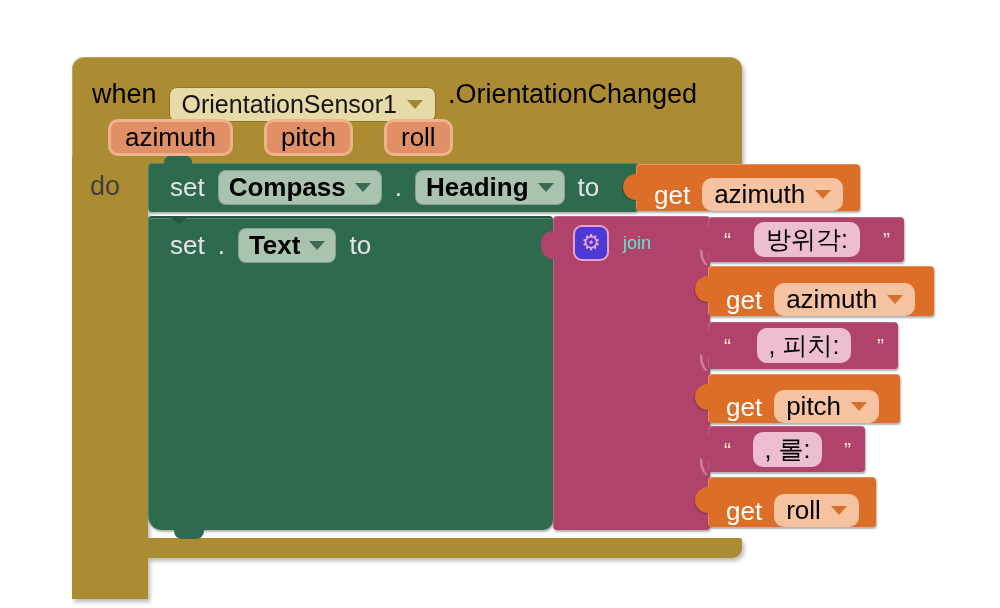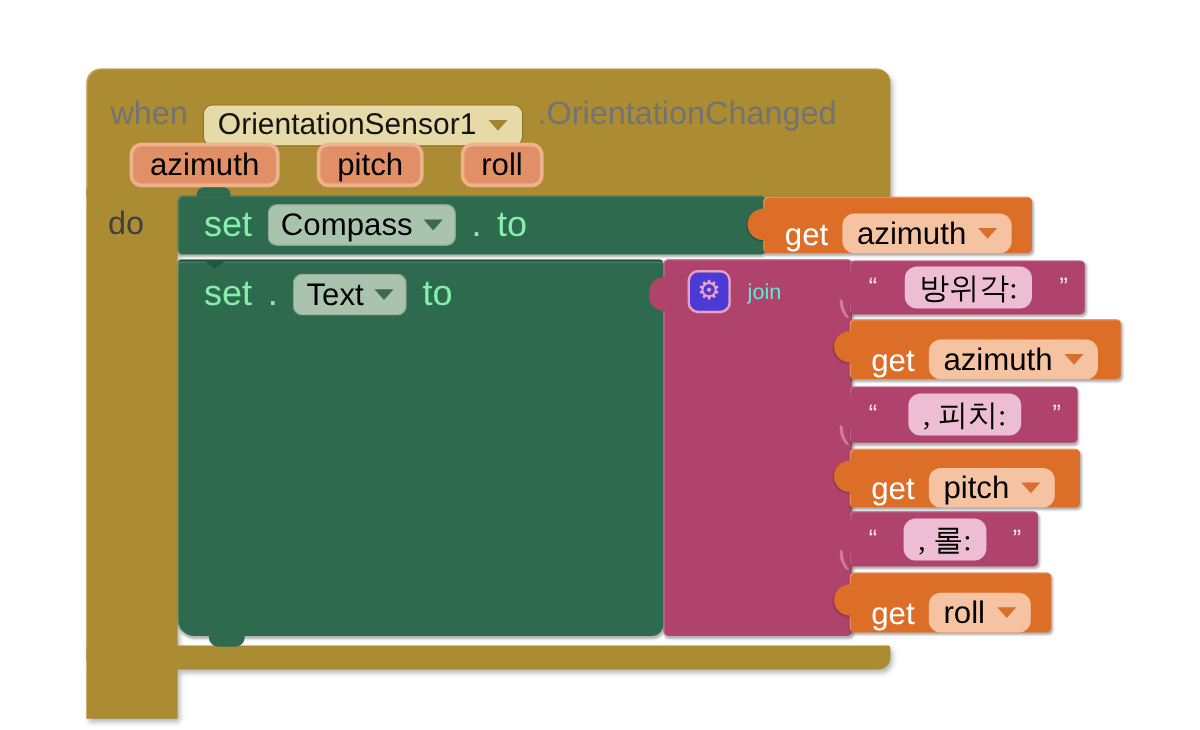--- a/index.html
+++ b/index.html
@@ -12,21 +12,21 @@
   
   .when-shape { position:absolute; left:72px; top:57px; width:672px; height:501px;
     filter:drop-shadow(2px 3px 2px rgba(0,0,0,0.28)); }
   .olive { position:absolute; background:#AC8C33; }
   .olive-header { left:0; top:0; width:670px; height:108px; border-radius:12px 12px 2px 2px;
     box-shadow:inset 1px 1px 0 rgba(255,255,255,0.22); }
   .olive-col { left:0; top:100px; width:76px; height:442px; }
   .olive-footer { left:0; top:481px; width:670px; height:20px; border-radius:2px 2px 10px 10px; }
 
   .when-row { position:absolute; left:20px; top:10px; display:flex; align-items:center; gap:12px; }
-  .kw { color:#737373; font-size:27px; white-space:nowrap; }
+  .kw { color:#000000; font-size:27px; white-space:nowrap; }
   .dd { display:flex; align-items:center; border-radius:8px; white-space:nowrap; cursor:default; }
   .dd-cream { background:#E7DAA9; border:1px solid #8F7426; padding:2px 12px; gap:10px;
     font-size:25px; color:#141414;margin-top:20px; }
   .arr { width:0; height:0; border-left:8px solid transparent; border-right:8px solid transparent;
     border-top:9px solid #A0872E; }
   .arr-green { border-top-color:#3A6B52; }
   .arr-orange { border-top-color:#D6702C; }
 
   .params-row { position:absolute; left:36px; top:62px; display:flex; gap:31px; }
   .param-chip { background:#E08F66; border:3px solid #EFB28C; border-radius:10px;
@@ -44,22 +44,22 @@
   #set-label { left:148px; top:216px; width:405px; height:314px; border-radius:4px 4px 10px 14px;
     border-top:2px solid rgba(0,0,0,0.18); }
   #set-label::after { content:""; position:absolute; bottom:-9px; left:26px; width:30px; height:10px;
     background:#2E6B4E; border-radius:0 0 8px 8px; }
   #set-label::before { content:""; position:absolute; top:-1px; left:22px; width:0; height:0;
     border-left:9px solid transparent; border-right:9px solid transparent;
     border-top:7px solid #24573F; }
   .set-row-content { display:flex; align-items:center; gap:13px; padding:5px 0 0 22px; height:44px; }
   .capsule-green { background:#A9C3AF; border:1px solid rgba(0,0,0,0.18); border-radius:8px;
     padding:1px 10px; display:flex; align-items:center; gap:9px; font-size:26px; color:#000;
-    white-space:nowrap; }
-  .wtxt { color:#86efac; font-size:30px; white-space:nowrap; }
+    white-space:nowrap;font-weight:bold; }
+  .wtxt { color:#e5e5e5; font-size:26px; white-space:nowrap; }
 
   
   .get-block { position:absolute; background:#DD6E27; border-radius:4px;
     box-shadow:1px 2px 2px rgba(0,0,0,0.3), inset 1px 1px 0 rgba(255,255,255,0.25);
     display:flex; align-items:flex-end; gap:12px; padding:0 14px 0 18px; box-sizing:border-box;
     color:#fff; font-size:26px; }
   .get-block::before { content:""; position:absolute; left:-13px; top:10px; width:15px; height:26px;
     background:#DD6E27; border-radius:13px 0 0 13px; box-shadow:-1px 1px 1px rgba(0,0,0,0.2); }
   .capsule-peach { background:#F5C3A1; border-radius:10px; padding:1px 12px;
     display:flex; align-items:center; gap:10px; color:#000; white-space:nowrap; }
@@ -81,21 +81,21 @@
   .join-socket { position:absolute; right:2px; color:#CE7E9C; font-size:30px; }
 
   .str-block { position:absolute; background:#B0436B; border-radius:4px;
     box-shadow:1px 2px 2px rgba(0,0,0,0.3), inset 1px 1px 0 rgba(255,255,255,0.18);
     display:flex; align-items:center; justify-content:space-between;
     padding:0 14px 0 16px; box-sizing:border-box; }
   .str-block::before { content:""; position:absolute; left:-12px; top:9px; width:14px; height:26px;
     background:#B0436B; border-radius:12px 0 0 12px; }
   .quote { color:#F3E9D2; font-size:21px; line-height:1; }
   .capsule-pink { background:#EDBDD3; border-radius:10px; padding:1px 12px; font-size:25px;
-    color:#000; white-space:nowrap;font-family:Liberation Serif, serif; }
+    color:#000; white-space:nowrap; }
   #str-1 { left:708px; top:217px; width:196px; height:45px; }
   #str-2 { left:708px; top:322px; width:190px; height:47px; }
   #str-3 { left:708px; top:426px; width:157px; height:46px; }
 </style>
 </head>
 <body>
 
 <div class="when-shape">
   <div class="olive olive-header"></div>
   <div class="olive olive-col"></div>
@@ -119,20 +119,24 @@
   <div class="do-label">do</div>
 </div>
 
 <div class="green-block" id="set-compass">
   <span class="wtxt">set</span>
   <span class="dd capsule-green">
     <span>Compass</span>
     <span class="arr arr-green"></span>
   </span>
   <span class="wtxt">.</span>
+  <span class="dd capsule-green">
+    <span>Heading</span>
+    <span class="arr arr-green"></span>
+  </span>
   <span class="wtxt">to</span>
 </div>
 
 <div class="get-block" id="get-az-1">
   <span>get</span>
   <span class="dd capsule-peach">
     <span>azimuth</span>
     <span class="arr arr-orange"></span>
   </span>
 </div>

